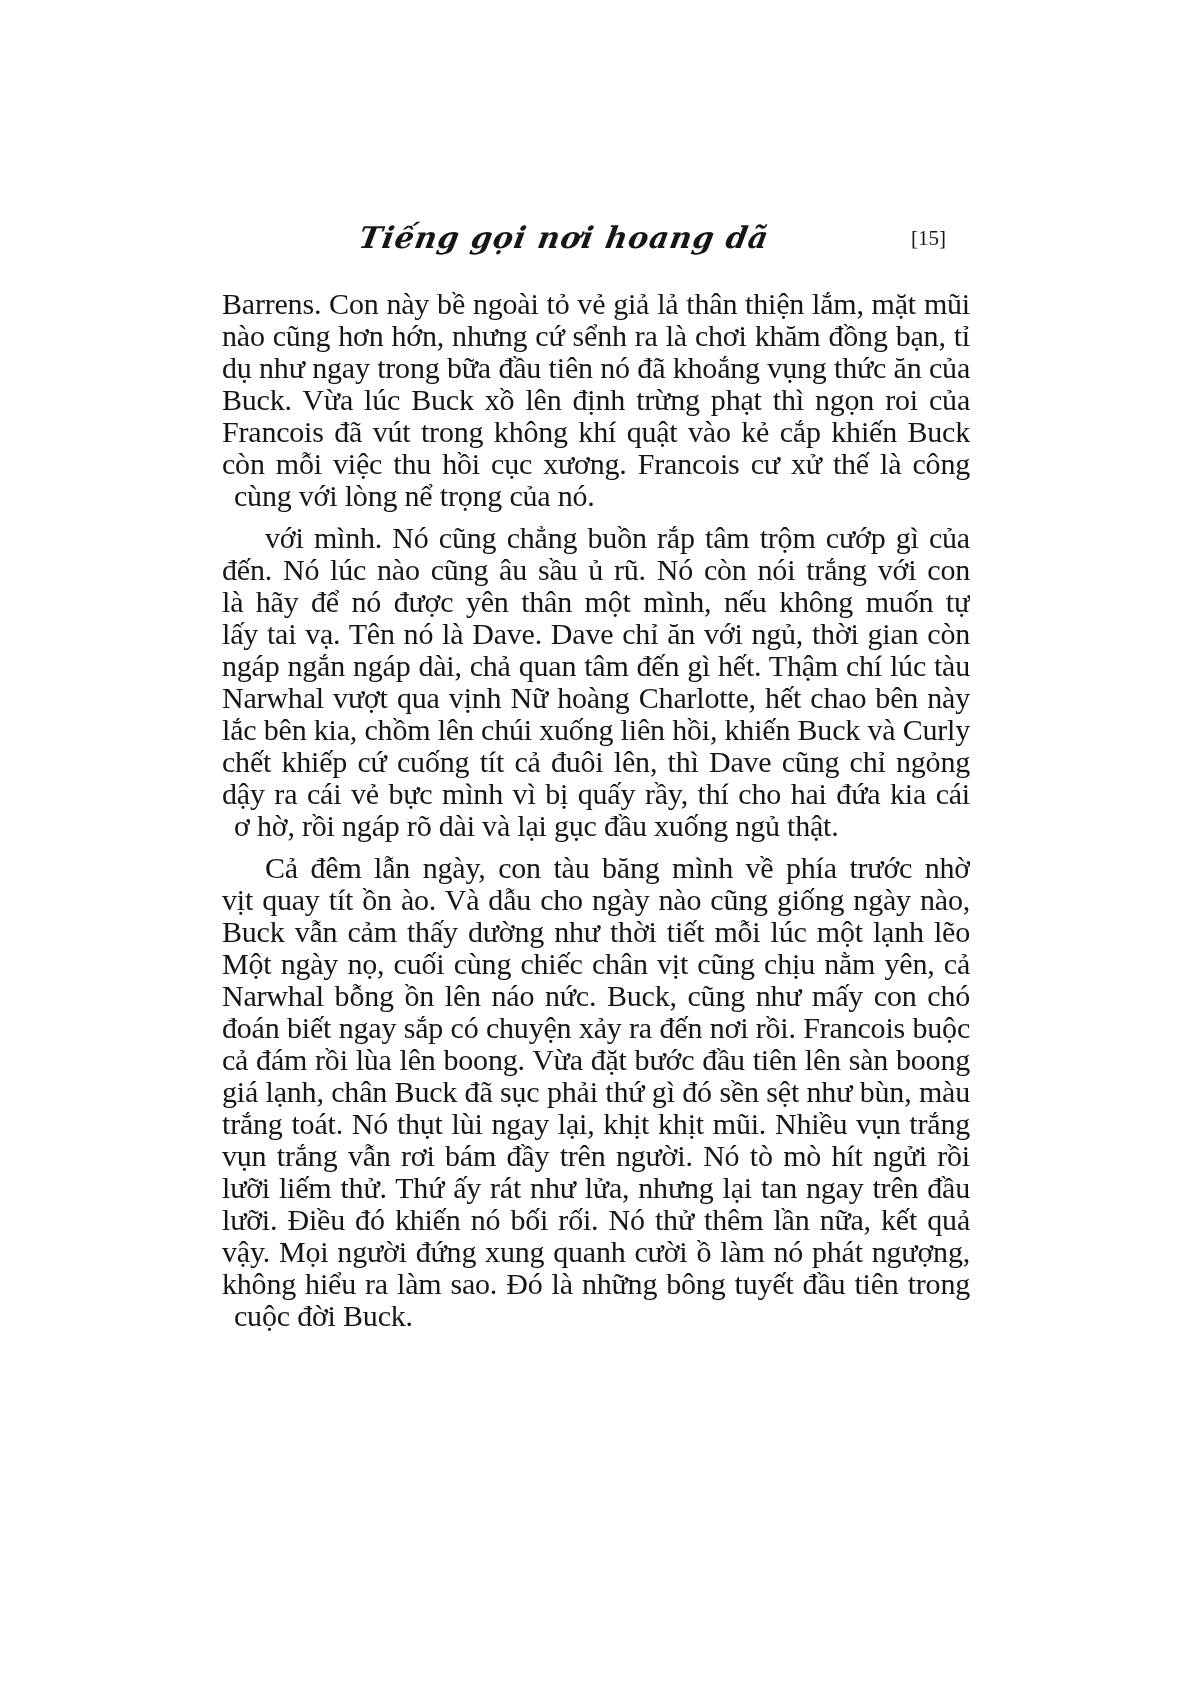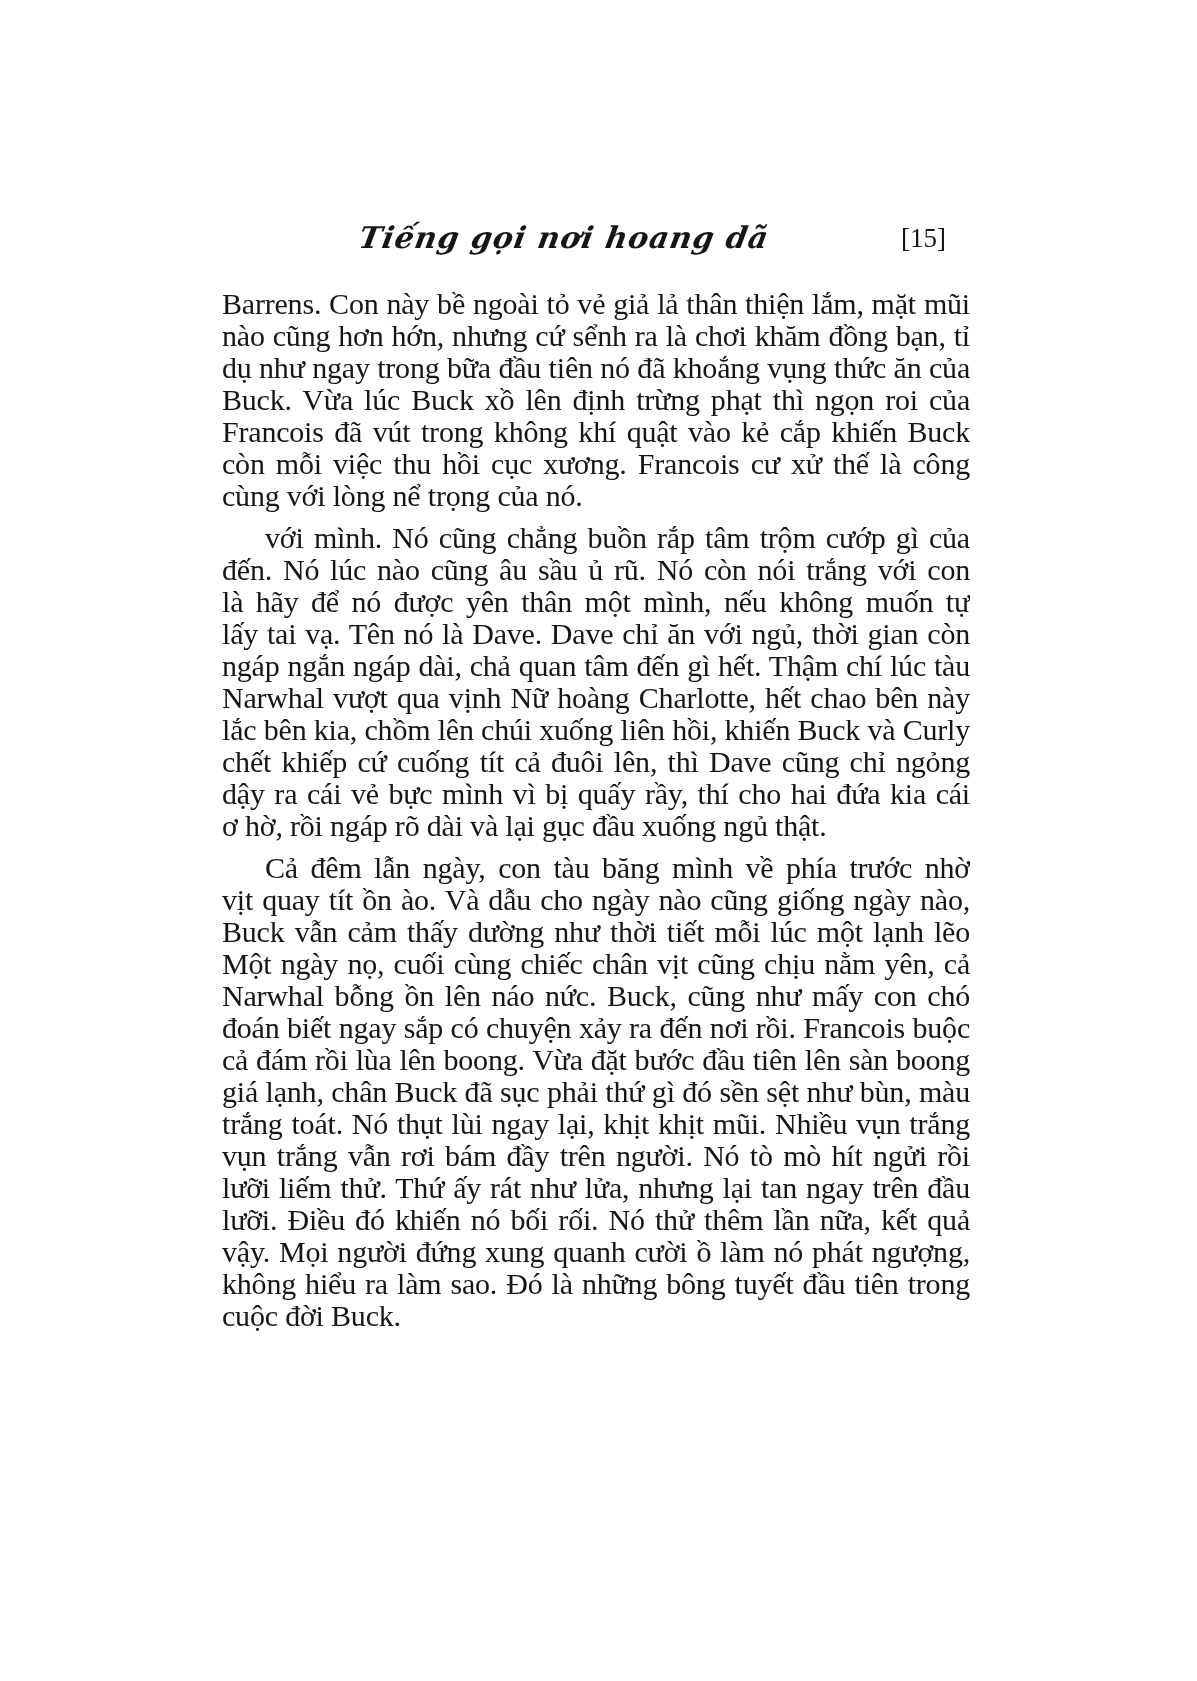--- a/index.html
+++ b/index.html
@@ -32,21 +32,21 @@
     font-style: italic;
     font-weight: bold;
     font-size: 30px;
     letter-spacing: 1px;
     white-space: nowrap;
   }
   .page-number {
     position: absolute;
     right: 24px;
     top: 3px;
-    font-size: 27px;
+    font-size: 21px;
     line-height: 30px;
   }
   .body-text {
     position: absolute;
     left: 222px;
     top: 288px;
     width: 748px;
     font-size: 30px;
     line-height: 32px;
     letter-spacing: -0.2px;
@@ -57,20 +57,21 @@
   .paragraph:last-child { margin-bottom: 0; }
   .line {
     height: 32px;
     overflow: hidden;
     text-align: justify;
     text-align-last: justify;
     white-space: normal;
   }
   .line.last {
     text-align-last: left;
+    margin-left: 12px;
   }
   .paragraph.indented .line:first-child {
     text-indent: 43px;
   }
 </style>
 </head>
 <body>
 
 <div class="page">
   <header class="page-header">

